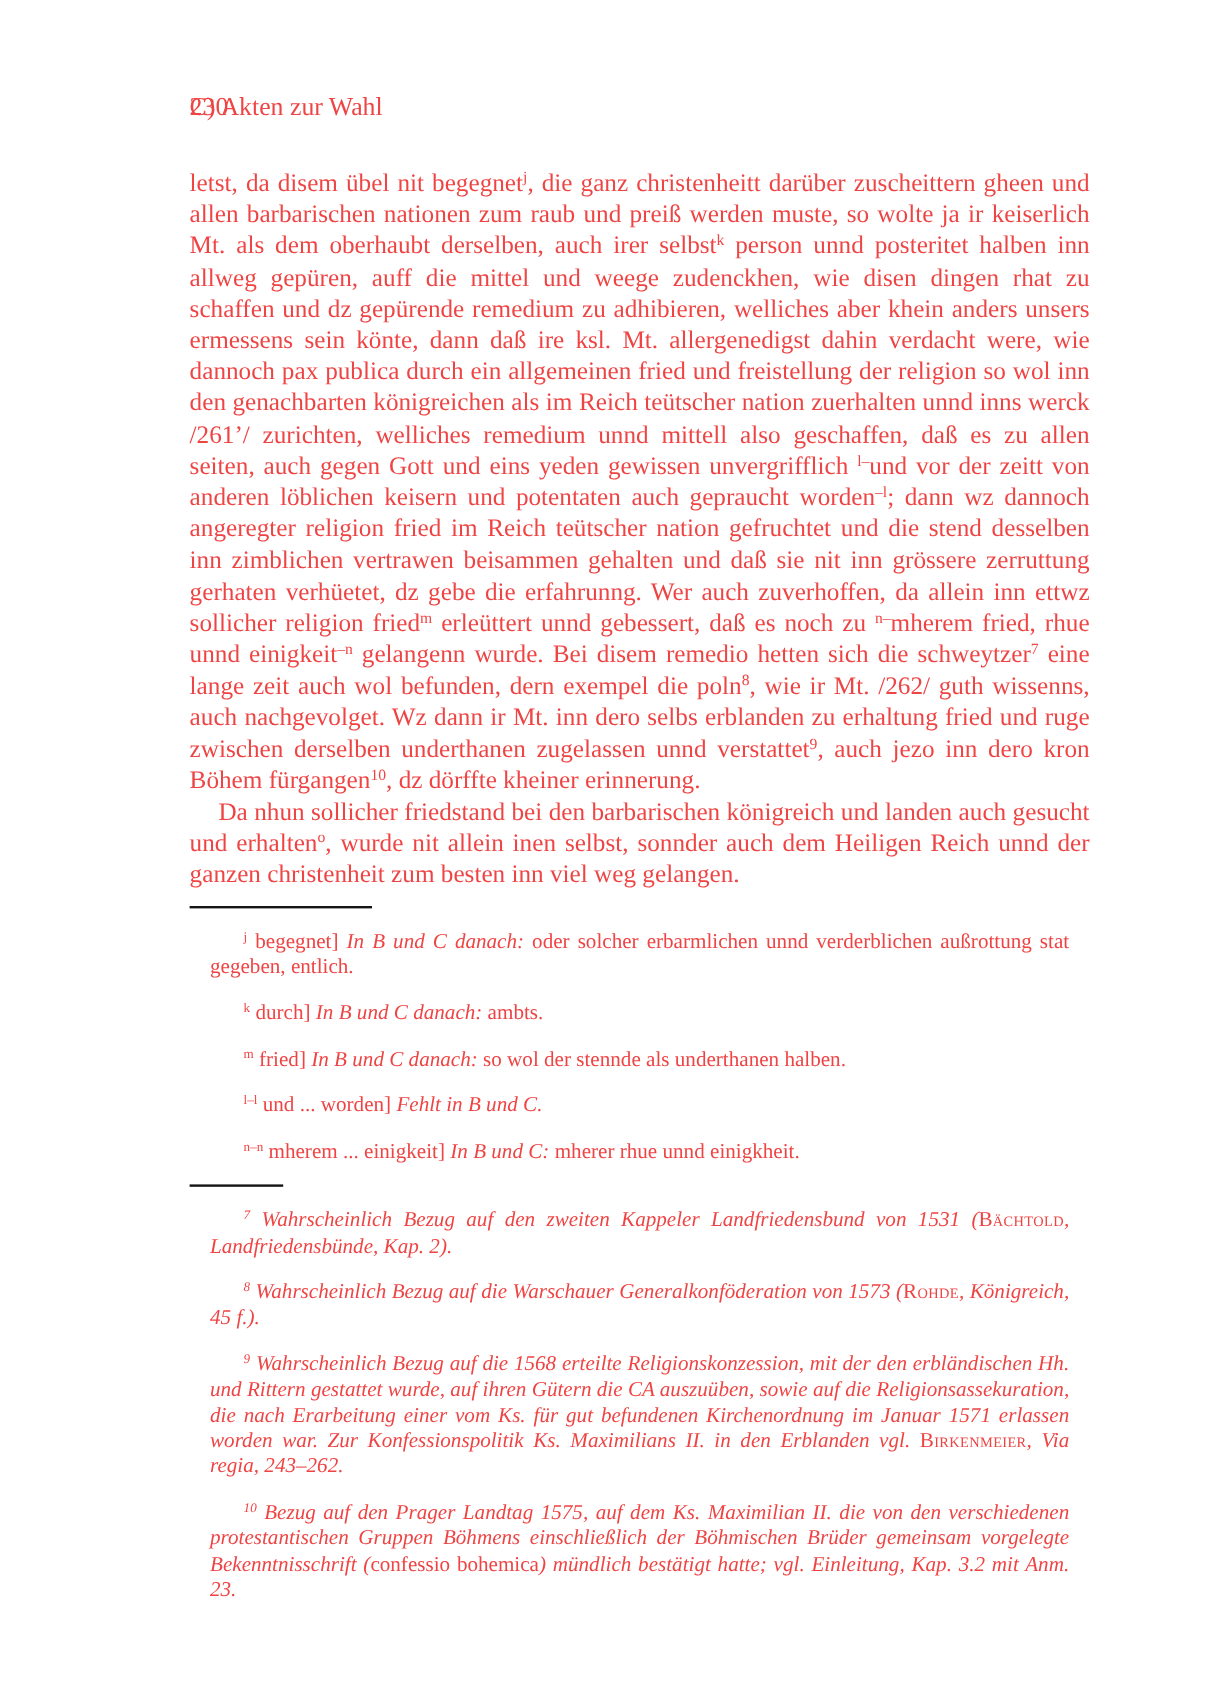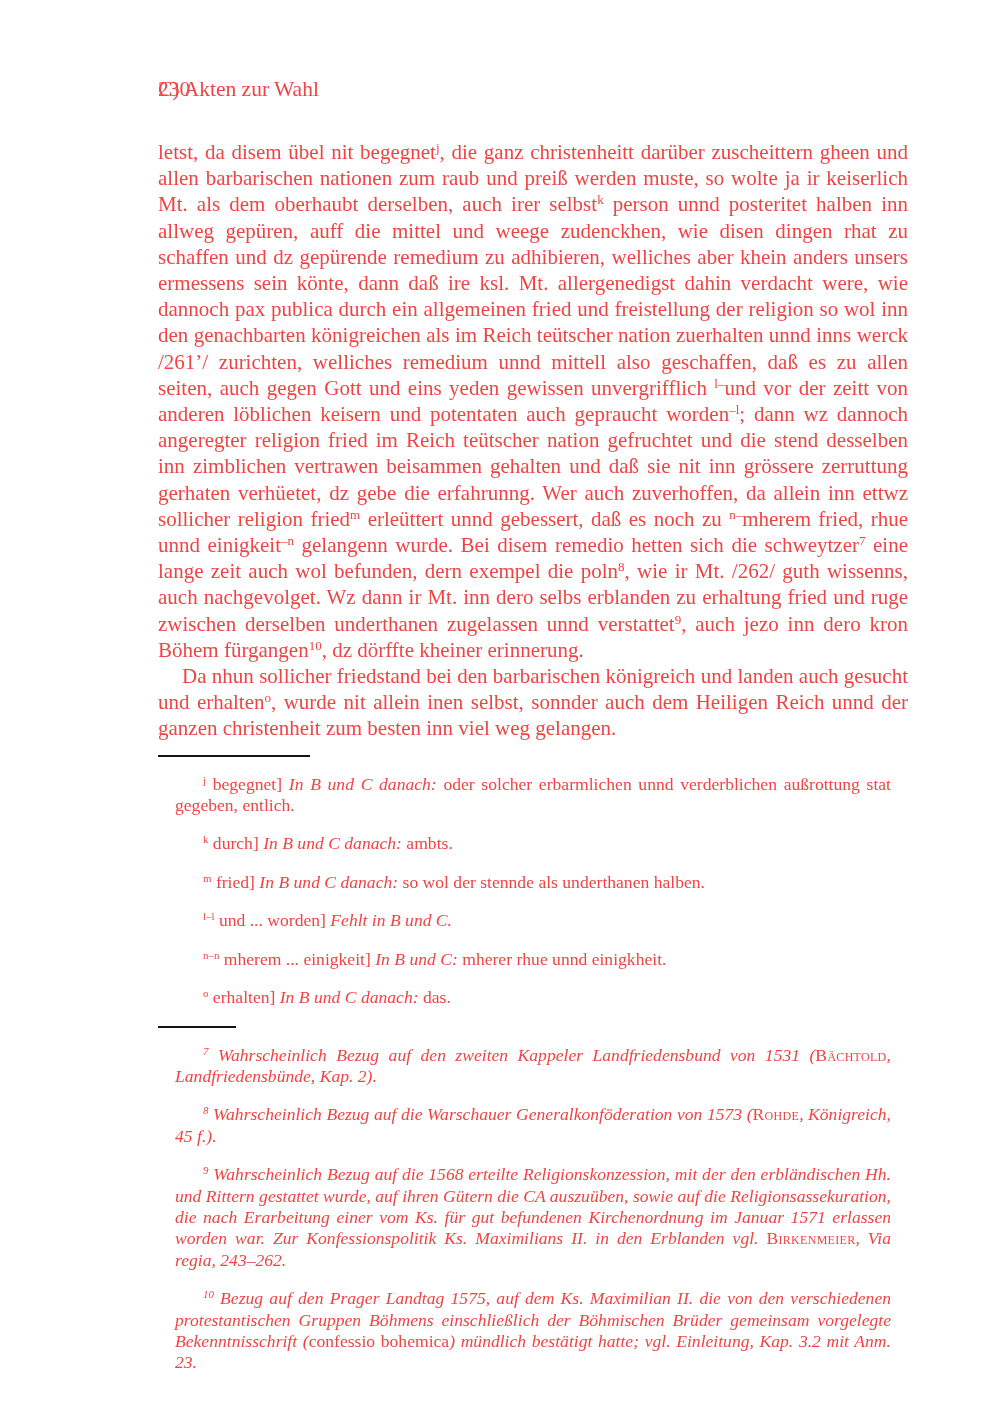--- a/index.html
+++ b/index.html
@@ -97,21 +97,20 @@
       </main>
 
     <hr class="rule rule-apparatus">
 
     <section class="apparatus" id="apparatus-block">
         <p><sup class="note-sup">j</sup><span> begegnet] </span><span class="run-i">In B und C danach:</span><span> oder solcher erbarmlichen unnd verderblichen außrottung stat gegeben, entlich.</span></p>
         <p><sup class="note-sup">k</sup><span> durch] </span><span class="run-i">In B und C danach:</span><span> ambts.</span></p>
         <p><sup class="note-sup">m</sup><span> fried] </span><span class="run-i">In B und C danach:</span><span> so wol der stennde als underthanen halben.</span></p>
         <p><sup class="note-sup">l–l</sup><span> und ... worden] </span><span class="run-i">Fehlt in B und C.</span></p>
         <p><sup class="note-sup">n–n</sup><span> mherem ... einigkeit] </span><span class="run-i">In B und C:</span><span> mherer rhue unnd einigkheit.</span></p>
-        <p><sup class="note-sup">o</sup><span> erhalten] </span><span class="run-i">In B und C danach:</span><span> das.</span></p>
       </section>
 
     <hr class="rule rule-footnotes">
 
     <section class="footnotes" id="footnotes-block">
         <p><sup class="note-sup">7</sup><span> Wahrscheinlich Bezug auf den zweiten Kappeler Landfriedensbund von 1531 (</span><span class="run-sc">Bächtold</span><span>, Landfriedensbünde, Kap. 2).</span></p>
         <p><sup class="note-sup">8</sup><span> Wahrscheinlich Bezug auf die Warschauer Generalkonföderation von 1573 (</span><span class="run-sc">Rohde</span><span>, Königreich, 45 f.).</span></p>
         <p><sup class="note-sup">9</sup><span> Wahrscheinlich Bezug auf die 1568 erteilte Religionskonzession, mit der den erbländischen Hh. und Rittern gestattet wurde, auf ihren Gütern die CA auszuüben, sowie auf die Religionsassekuration, die nach Erarbeitung einer vom Ks. für gut befundenen Kirchenordnung im Januar 1571 erlassen worden war. Zur Konfessionspolitik Ks. Maximilians II. in den Erblanden vgl. </span><span class="run-sc">Birkenmeier</span><span>, Via regia, 243–262.</span></p>
         <p><sup class="note-sup">10</sup><span> Bezug auf den Prager Landtag 1575, auf dem Ks. Maximilian II. die von den verschiedenen protestantischen Gruppen Böhmens einschließlich der Böhmischen Brüder gemeinsam vorgelegte Bekenntnisschrift (</span><span class="run-rm">confessio bohemica</span><span>) mündlich bestätigt hatte; vgl. Einleitung, Kap. 3.2 mit Anm. 23.</span></p>
       </section>

